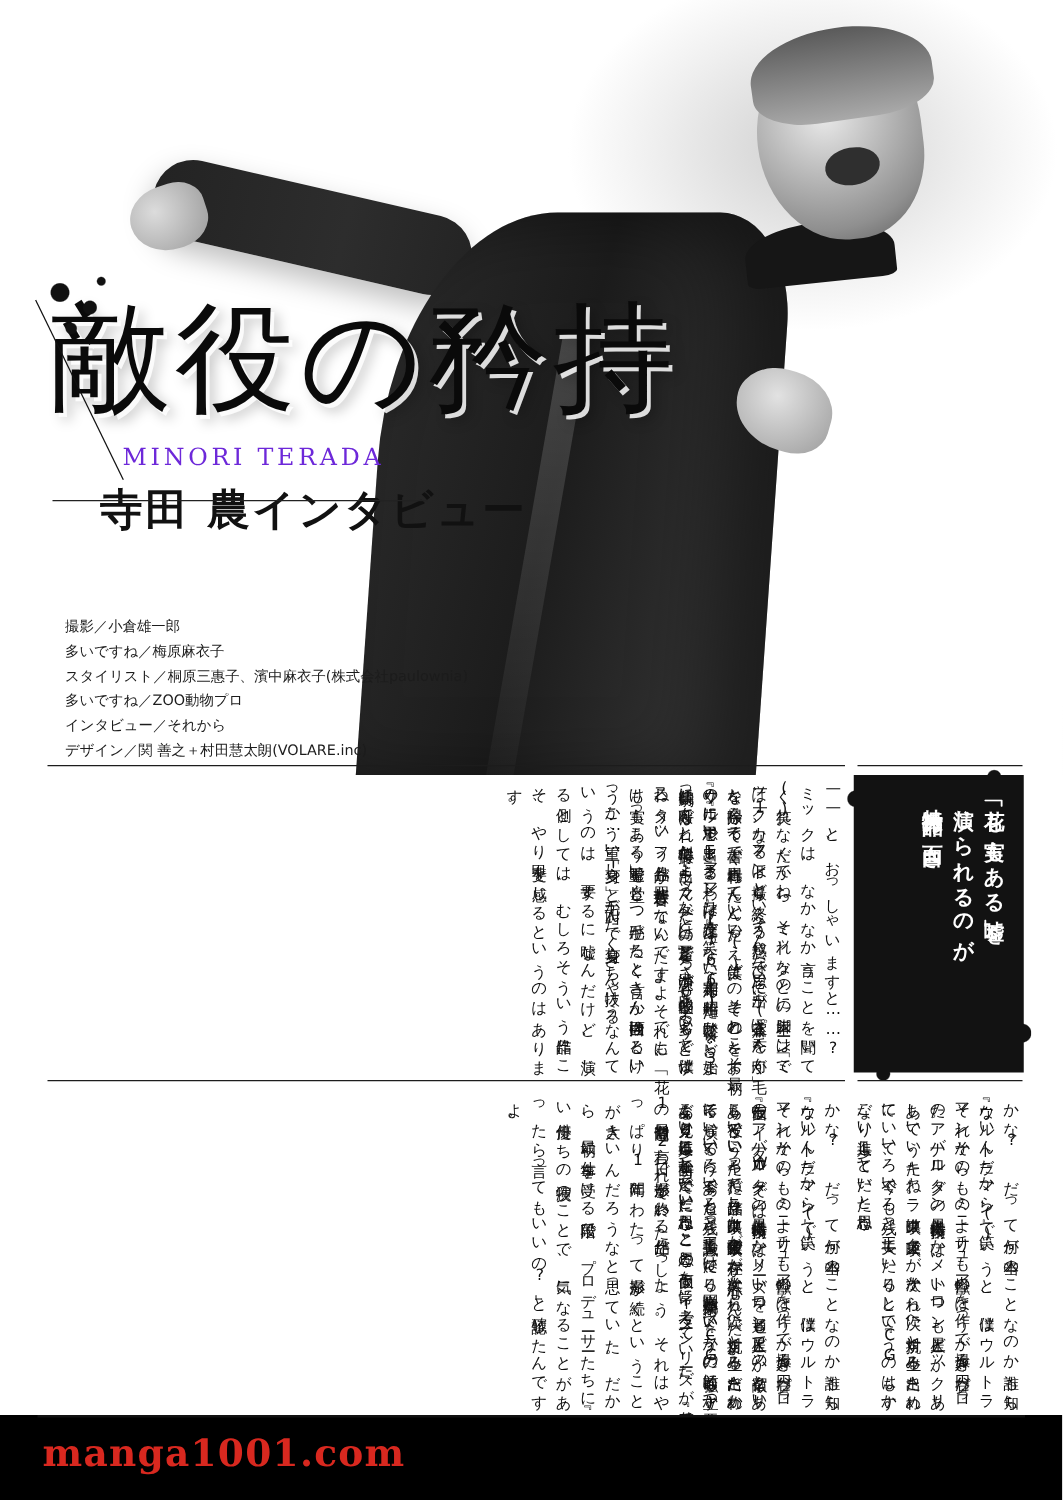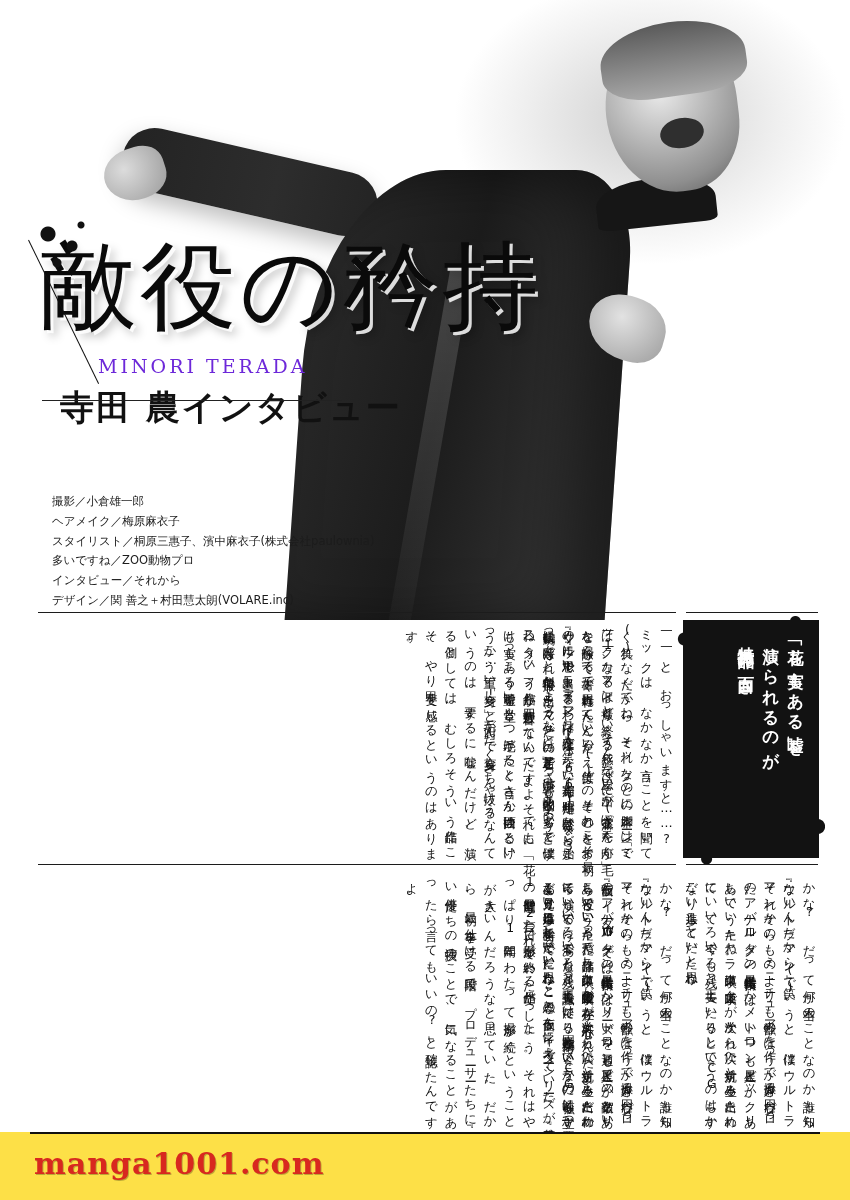--- a/index.html
+++ b/index.html
@@ -145,21 +145,21 @@
   }
   .rom-name {
     margin-top: 18px;
     margin-left: 58px;
     font-family: "DejaVu Serif", "Liberation Serif", serif;
     font-size: 19px;
     letter-spacing: 3px;
     color: #6d28d9;
   }
   .jp-name {
-    margin-left: 20px;
+    margin-left: 40px;
     margin-top: 8px;
     font-family: "DejaVu Serif", "Liberation Serif", serif;
     font-weight: 700;
     font-size: 34px;
     letter-spacing: 2px;
     color: #111;
   }
   .hr-under-name {
     position: absolute;
     left: 42px; top: 400px;
@@ -273,21 +273,21 @@
     width: 136px; height: 248px;
     display: flex;
     flex-direction: row-reverse;
   }
 
   
   .footer {
     position: absolute;
     left: 0; bottom: 0;
     width: 850px; height: 68px;
-    background: #fde047;
+    background: #000000;
     text-decoration: underline;
   }
   .footer-rule {
     position: absolute;
     left: 30px; top: 0;
     width: 790px; height: 2px;
     background: #111;
   }
   .watermark {
     position: absolute;
@@ -321,21 +321,21 @@
     <div class="splat"></div>
     <div class="main-title">敵役の矜持</div>
     <div class="rom-name">MINORI TERADA</div>
     <div class="jp-name">寺田 農インタビュー</div>
   </div>
   <div class="title-rule"></div>
   <div class="hr-under-name"></div>
 
   <div class="credits">
     <div>撮影／小倉雄一郎</div>
-    <div>ヘアメイク／梅原麻衣子</div>
+    <div>多いですね／梅原麻衣子</div>
     <div>スタイリスト／桐原三惠子、濱中麻衣子(株式会社paulownia)</div>
     <div>多いですね／ZOO動物プロ</div>
     <div>インタビュー／それから</div>
     <div>デザイン／関 善之＋村田慧太朗(VOLARE.inc)</div>
   </div>
 
   <div class="body-area">
     <div class="rule-h rule-top"></div>
     <div class="rule-h rule-top-r"></div>
     <div class="rule-h rule-mid"></div>

